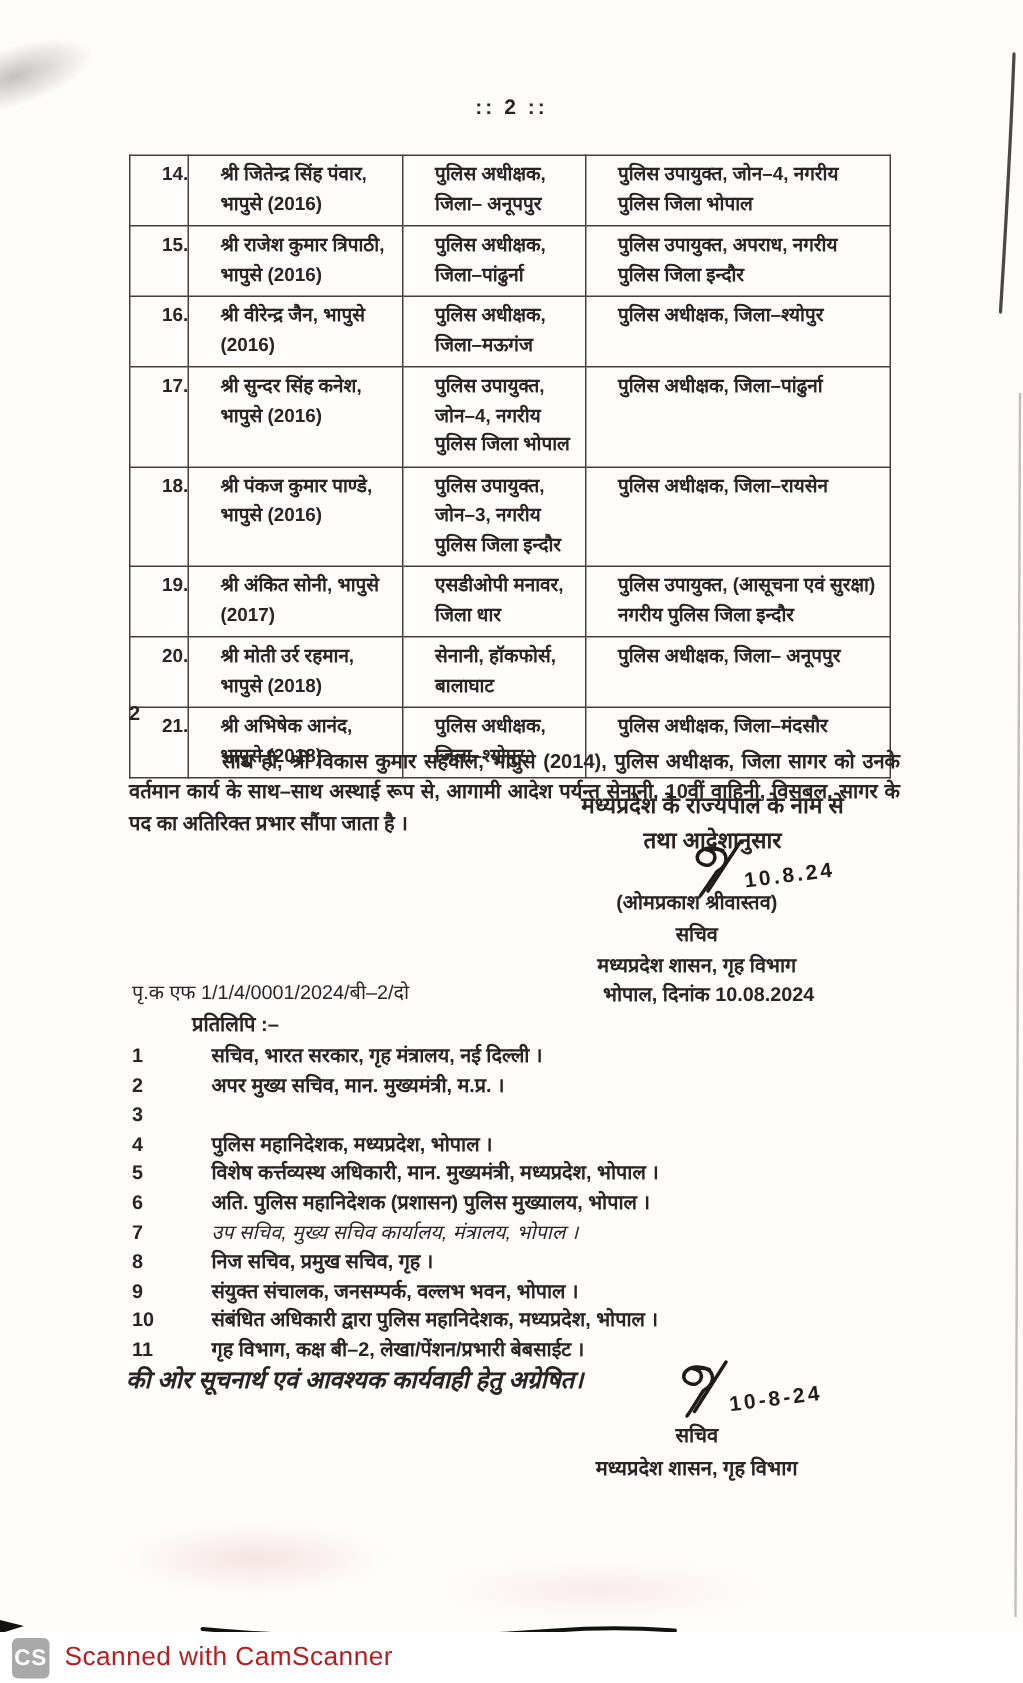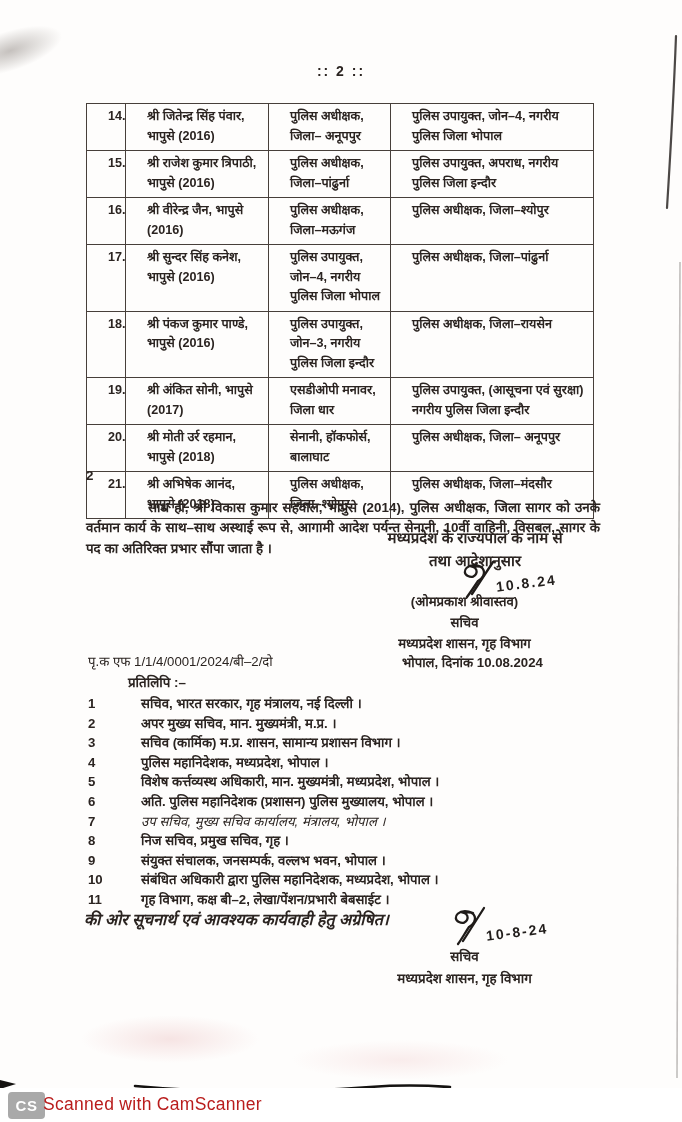--- a/index.html
+++ b/index.html
@@ -61,21 +61,21 @@
     font-style: italic; }
 
   .sig2-block { position: absolute; left: 352px; top: 946px; width: 225px; text-align: center;
     font-size: 13.4px; font-weight: 600; line-height: 1.65; }
 
   
   .bottom-edge-svg { position: absolute; left: 0; top: 1070px; }
 
   
   .cs-footer { position: absolute; left: 0; top: 1088px; width: 682px; height: 34px; background: #ffffff; }
-  .cs-logo { position: absolute; left: 8px; top: 4px; width: 37px; height: 27px;
+  .cs-logo { position: absolute; left: 8px; top: 4px; width: 25px; height: 27px;
     background: #a9a9a9; border-radius: 4px; color: #ffffff; font-weight: 700; font-size: 15px;
     display: flex; align-items: center; justify-content: center; letter-spacing: 0.5px; }
   .cs-text { position: absolute; left: 43px; top: 6px; font-size: 17.5px; font-weight: 400;
     color: #b91c1c; letter-spacing: 0.3px; }
 </style>
 </head>
 <body>
 
 <div class="scan-page">
 
@@ -179,21 +179,20 @@
     <div class="recip-row">
       <span class="recip-no">1</span>
       <span class="recip-text">सचिव, भारत सरकार, गृह मंत्रालय, नई दिल्ली ।</span>
     </div>
     <div class="recip-row">
       <span class="recip-no">2</span>
       <span class="recip-text">अपर मुख्य सचिव, मान. मुख्यमंत्री, म.प्र. ।</span>
     </div>
     <div class="recip-row">
       <span class="recip-no">3</span>
-      <span class="recip-text">सचिव (कार्मिक) म.प्र. शासन, सामान्य प्रशासन विभाग ।</span>
     </div>
     <div class="recip-row">
       <span class="recip-no">4</span>
       <span class="recip-text">पुलिस महानिदेशक, मध्यप्रदेश, भोपाल ।</span>
     </div>
     <div class="recip-row">
       <span class="recip-no">5</span>
       <span class="recip-text">विशेष कर्त्तव्यस्थ अधिकारी, मान. मुख्यमंत्री, मध्यप्रदेश, भोपाल ।</span>
     </div>
     <div class="recip-row">

